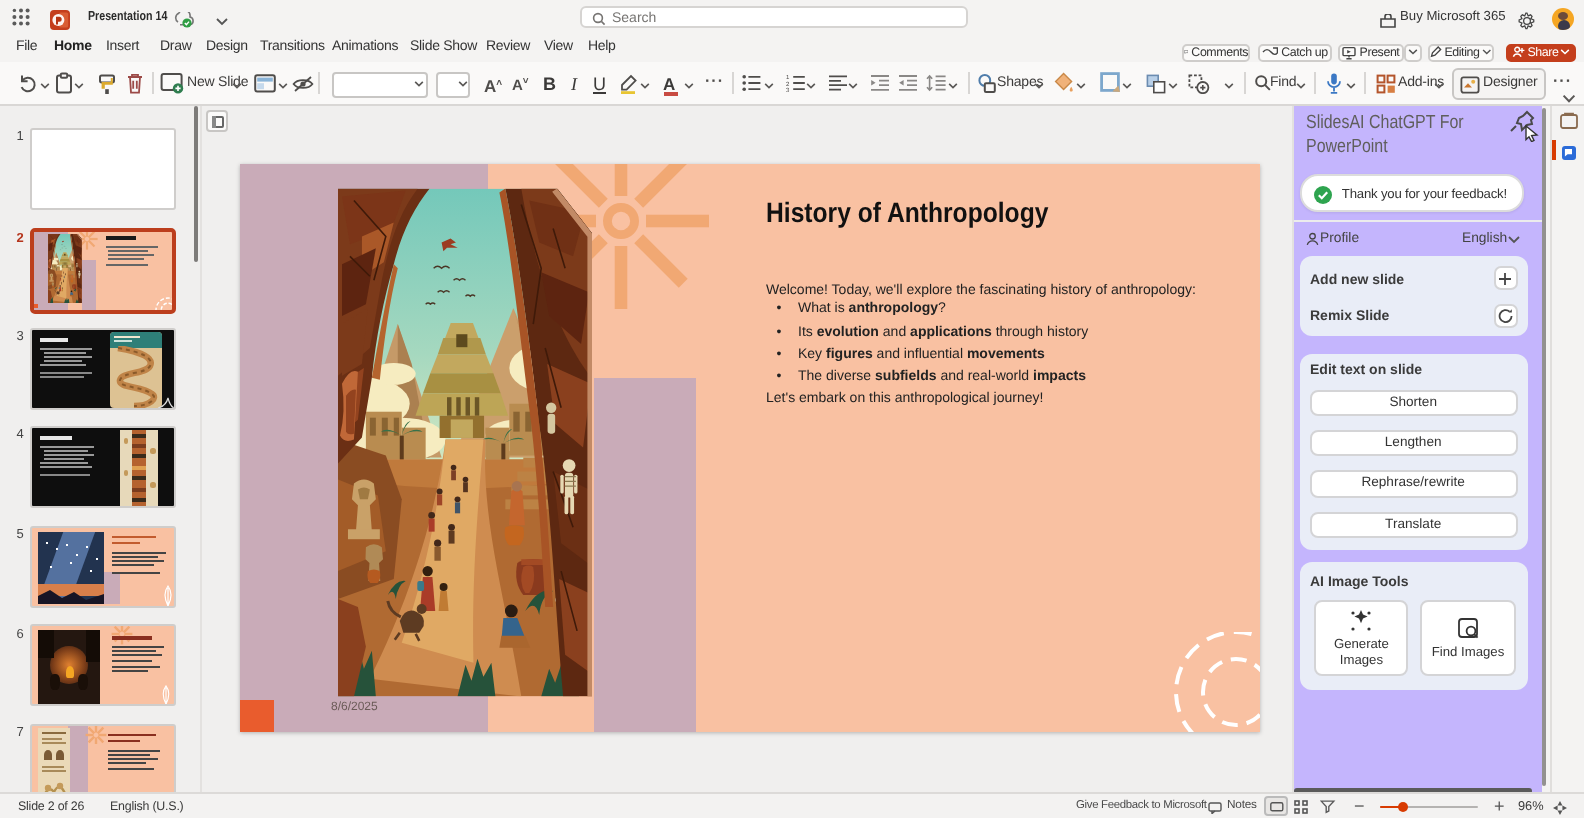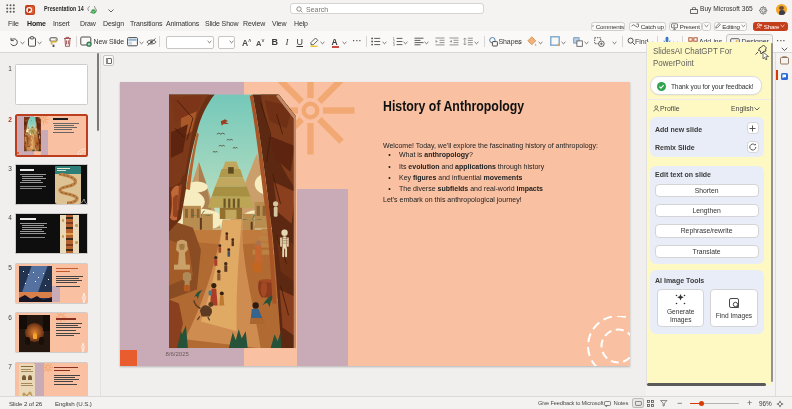--- a/index.html
+++ b/index.html
@@ -9,21 +9,21 @@
 
 #titlebar { position:absolute; left:0; top:0; width:792px; height:16px; background:#f4f3f2; }
 #menubar { position:absolute; left:0; top:16px; width:792px; height:15px; background:#f4f3f2; }
 #ribbon { position:absolute; left:0; top:31px; width:792px; height:22px; background:#faf9f8; border-bottom:1px solid #d9d7d5; }
 .mi { position:absolute; top:0; font-size:7px; color:#333; line-height:15px; letter-spacing:-0.15px; white-space:nowrap; }
 .chip { position:absolute; top:5.5px; height:9px; border:1px solid #cfcdcb; border-radius:2.5px; background:#fbfaf9; font-size:6.2px; letter-spacing:-0.2px; color:#333; display:flex; align-items:center; justify-content:center; white-space:nowrap; overflow:hidden; }
 
 #thumbs { position:absolute; left:0; top:53px; width:100px; height:343px; background:#f0efee; }
 #canvas { position:absolute; left:100px; top:53px; width:546px; height:343px; background:#f0efee; border-left:1px solid #e3e1df; }
 #slide { position:absolute; left:18.5px; top:29px; width:510px; height:284px; background:#f9c1a2; box-shadow:0 0.5px 2px rgba(0,0,0,0.25); overflow:hidden; }
-#panel { position:absolute; left:646px; top:42px; width:125px; height:343px; background:#fef9c3; border-left:1px solid #e3e1df;padding-left:26px; }
+#panel { position:absolute; left:646px; top:53px; width:125px; height:343px; background:#c4b5fd; border-left:1px solid #e3e1df;padding-left:26px; }
 #strip { position:absolute; left:775px; top:53px; width:17px; height:343px; background:#f4f3f2; border-left:1px solid #e0dedc; }
 #statusbar { position:absolute; left:0; top:396px; width:792px; height:13px; background:#f3f2f1; border-top:1px solid #dcdad8; font-size:6.5px; color:#3b3b3b; }
 .thumbnum { position:absolute; left:6px; width:8px; text-align:center; font-size:6.5px; color:#444; }
 .thumb { position:absolute; left:15px; width:73px; height:41px; background:#fff; border:0.5px solid #cfcdcb; border-radius:1.5px; overflow:hidden; }
 .lav { background:#e9edf7; border-radius:6px; position:absolute; }
 .wbtn { position:absolute; background:#fff; border:1px solid #d4d4d6; border-radius:4px; display:flex; align-items:center; justify-content:center; font-size:6.8px; color:#333; }
 </style>
 </head>
 <body>
 <div id="app">

